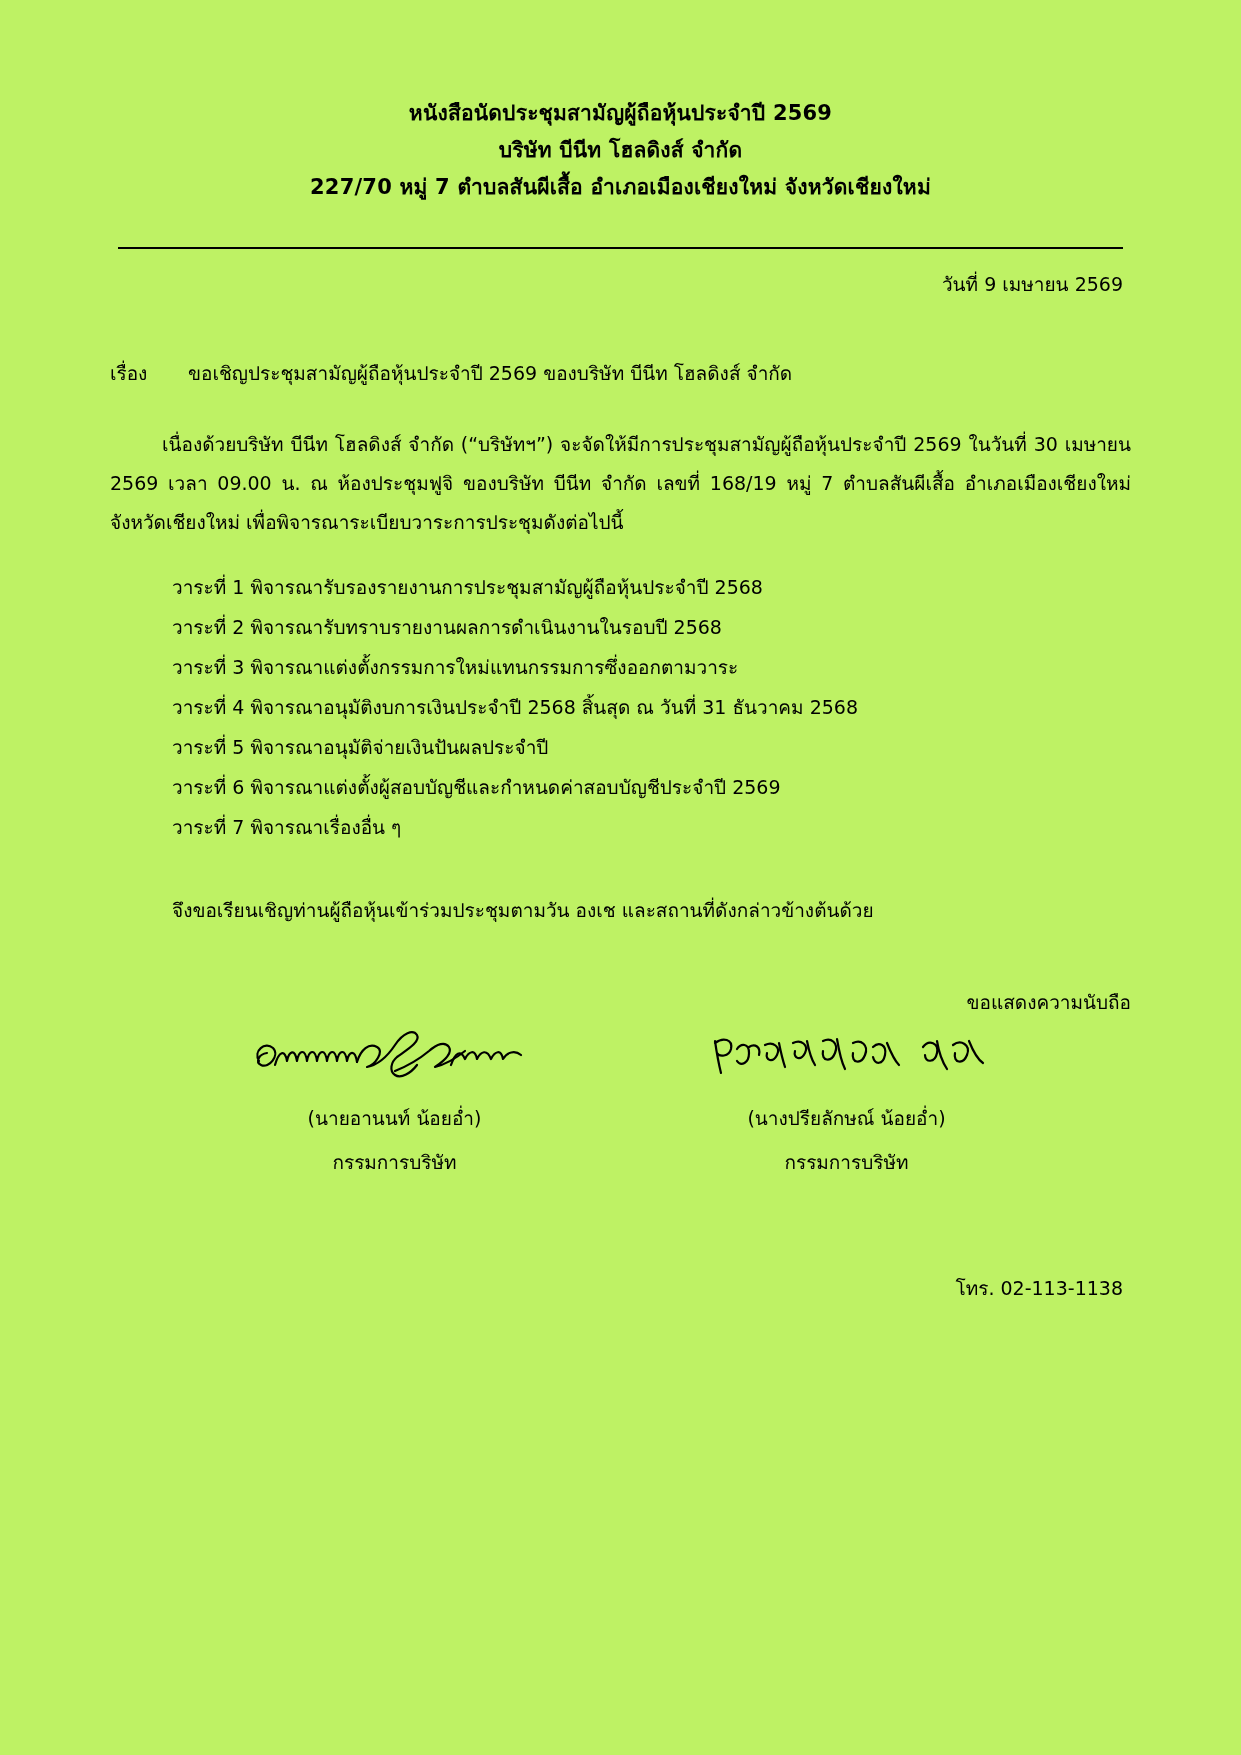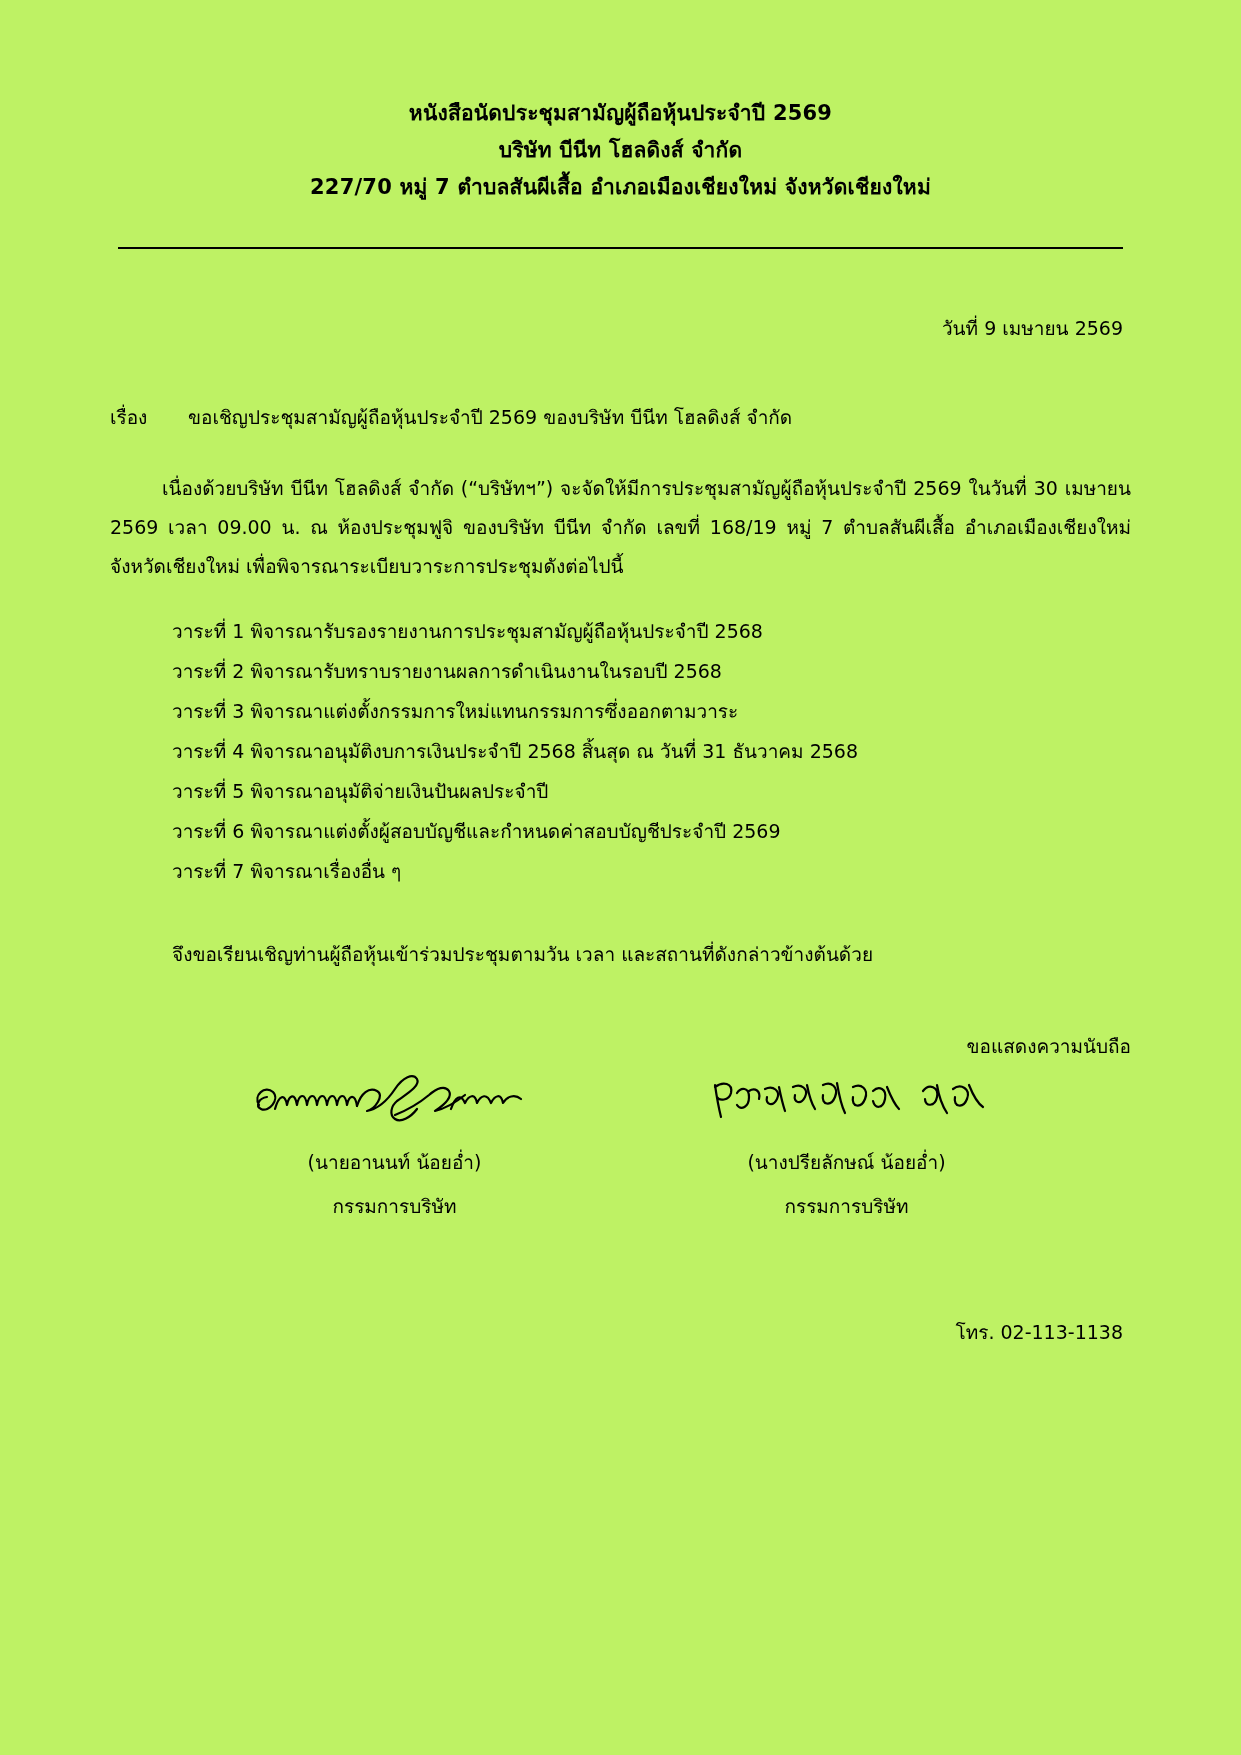--- a/index.html
+++ b/index.html
@@ -31,21 +31,21 @@
     letter-spacing: 0.2px;
   }
   .rule {
     border: none;
     border-top: 2px solid #000;
     margin: 42px 8px 0 8px;
   }
   .date-line {
     text-align: right;
     font-size: 19px;
-    margin-top: 64px;
+    margin-top: 20px;
     padding-right: 8px;
   }
   .field-block {
     margin-top: 56px;
   }
   .field-row {
     display: flex;
     align-items: center;
     font-size: 19px;
     line-height: 1.9;
@@ -147,21 +147,21 @@
   <div class="agenda">
     <div class="agenda-item">วาระที่ 1 พิจารณารับรองรายงานการประชุมสามัญผู้ถือหุ้นประจำปี 2568</div>
     <div class="agenda-item">วาระที่ 2 พิจารณารับทราบรายงานผลการดำเนินงานในรอบปี 2568</div>
     <div class="agenda-item">วาระที่ 3 พิจารณาแต่งตั้งกรรมการใหม่แทนกรรมการซึ่งออกตามวาระ</div>
     <div class="agenda-item">วาระที่ 4 พิจารณาอนุมัติงบการเงินประจำปี 2568 สิ้นสุด ณ วันที่ 31 ธันวาคม 2568</div>
     <div class="agenda-item">วาระที่ 5 พิจารณาอนุมัติจ่ายเงินปันผลประจำปี</div>
     <div class="agenda-item">วาระที่ 6 พิจารณาแต่งตั้งผู้สอบบัญชีและกำหนดค่าสอบบัญชีประจำปี 2569</div>
     <div class="agenda-item">วาระที่ 7 พิจารณาเรื่องอื่น ๆ</div>
   </div>
 
-  <div class="closing">จึงขอเรียนเชิญท่านผู้ถือหุ้นเข้าร่วมประชุมตามวัน เวลา และสถานที่ดังกล่าวข้างต้นด้วย</div>
+  <div class="closing">จึงขอเรียนเชิญท่านผู้ถือหุ้นเข้าร่วมประชุมตามวัน องเช และสถานที่ดังกล่าวข้างต้นด้วย</div>
 
   <div class="regards">ขอแสดงความนับถือ</div>
 
   <div class="sign-row">
 
     <div class="sign-col">
       <div class="sign-mark">
         <svg width="300" height="72" viewBox="0 0 300 72" aria-hidden="true">
           <g fill="none" stroke="#000" stroke-width="2.2" stroke-linecap="round" stroke-linejoin="round">
             <path d="M14 40 C8 30, 20 20, 28 27 C35 34, 24 48, 16 44 C10 41, 14 33, 22 32"></path>

